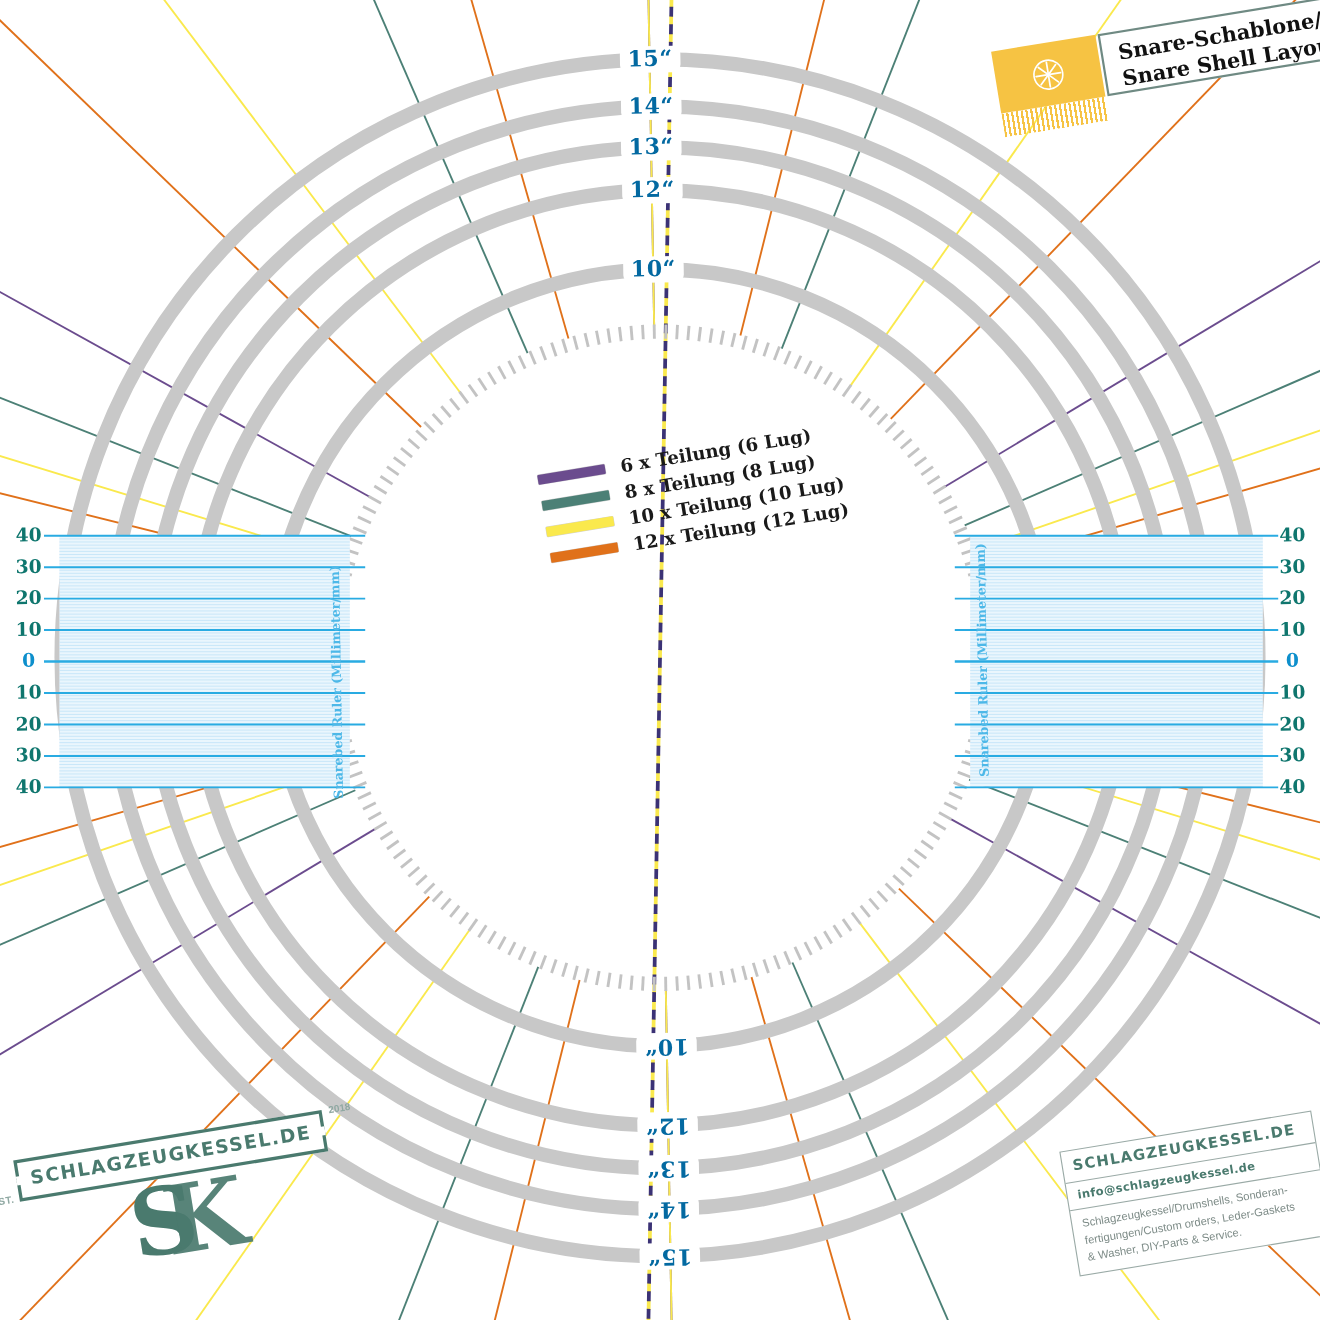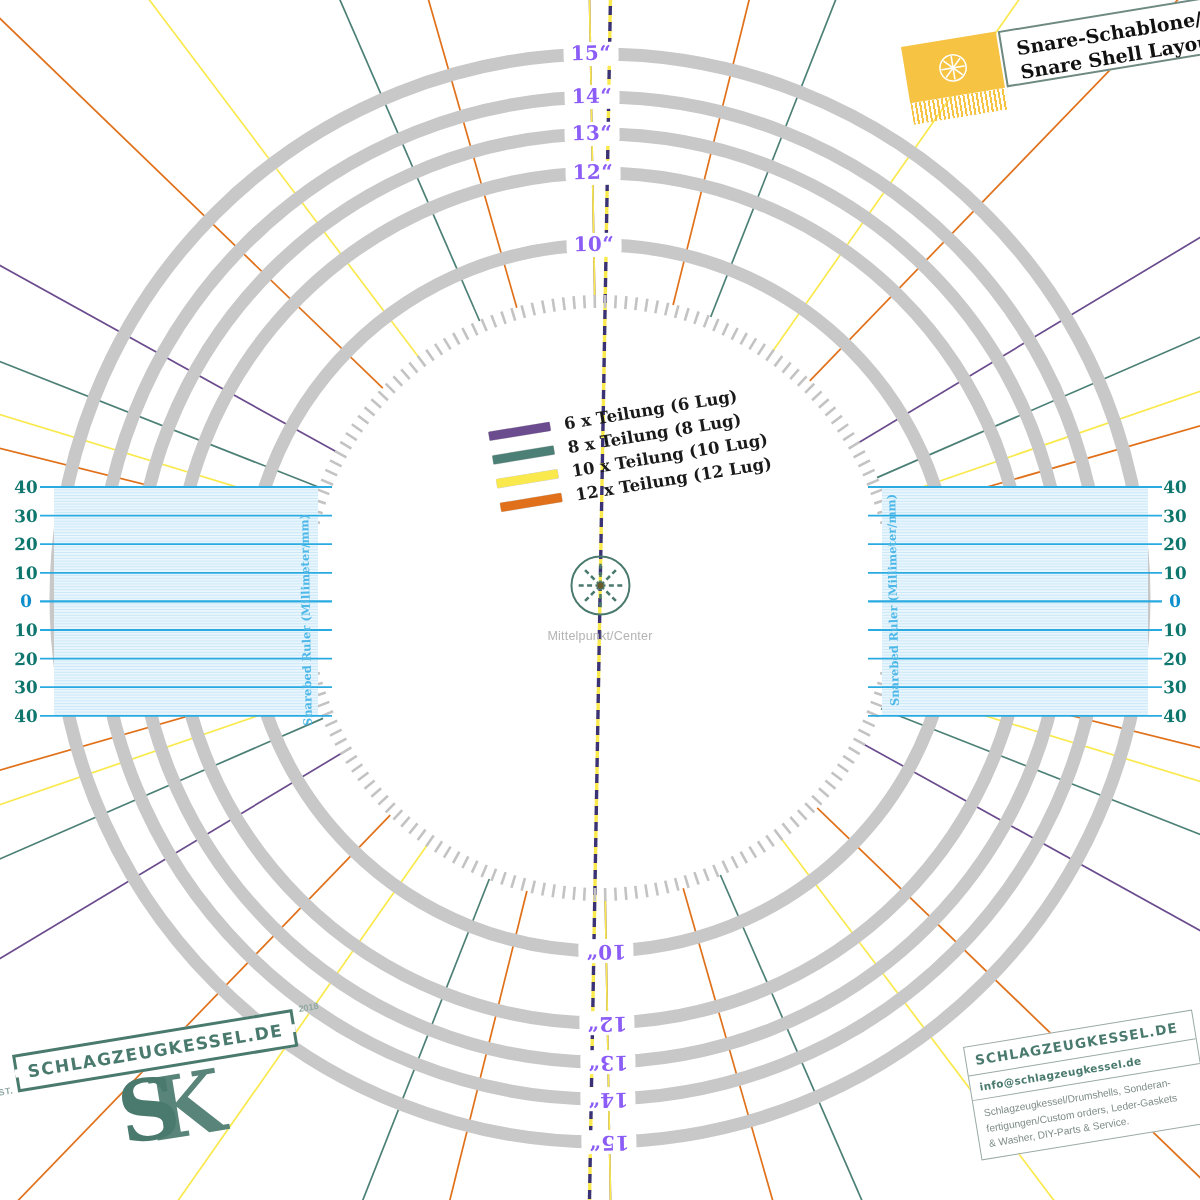--- a/index.html
+++ b/index.html
@@ -6,21 +6,21 @@
   html,body{margin:0;padding:0;background:#ffffff;}
   body{width:1200px;height:1200px;overflow:hidden;
        font-family:"Liberation Sans","DejaVu Sans",sans-serif;}
   #mat{position:relative;width:1200px;height:1200px;background:#ffffff;overflow:hidden;}
   #mat svg.layer{position:absolute;left:0;top:0;width:1200px;height:1200px;}
 
   
   .ringlabel{
     position:absolute;background:#ffffff;border-radius:7px;
     font-family:"DejaVu Serif","Liberation Serif",serif;
-    font-weight:bold;font-size:20px;color:#8b5cf6;
+    font-weight:bold;font-size:20px;color:#0369a1;
     padding:1px 7px 2px 7px;line-height:1.05;
     transform:translate(-50%,-50%) rotate(-1deg);
     white-space:nowrap;letter-spacing:.5px;
   }
   .ringlabel.flip{transform:translate(-50%,-50%) rotate(179deg);}
 
   
   #legend{position:absolute;left:487px;top:424px;
           transform:rotate(-9.3deg);transform-origin:0 0;}
   .legrow{display:flex;align-items:center;height:24px;}
@@ -575,37 +575,20 @@
       <div class="legrow">
         <div class="legsw" style="background: rgb(250, 233, 77);"></div>
         <div class="legtxt">10 x Teilung (10 Lug)</div>
       </div>
       <div class="legrow">
         <div class="legsw" style="background: rgb(224, 113, 26);"></div>
         <div class="legtxt">12 x Teilung (12 Lug)</div>
       </div>
     </div>
 
-  <div id="centermark">
-    <svg width="64" height="64" viewBox="0 0 64 64">
-      <circle cx="32" cy="32" r="29" fill="none" stroke="#4a7a6e" stroke-width="2"></circle>
-      <g stroke="#4a7a6e" stroke-width="2.6" stroke-linecap="butt" stroke-dasharray="5 3.4">
-        <line x1="32" y1="32" x2="32" y2="9"></line>
-        <line x1="32" y1="32" x2="32" y2="55"></line>
-        <line x1="32" y1="32" x2="9" y2="32"></line>
-        <line x1="32" y1="32" x2="55" y2="32"></line>
-        <line x1="32" y1="32" x2="15.7" y2="15.7"></line>
-        <line x1="32" y1="32" x2="48.3" y2="48.3"></line>
-        <line x1="32" y1="32" x2="48.3" y2="15.7"></line>
-        <line x1="32" y1="32" x2="15.7" y2="48.3"></line>
-      </g>
-      <circle cx="32" cy="32" r="3.1" fill="#6b5a2a"></circle>
-    </svg>
-    <div id="centercap">Mittelpunkt/Center</div>
-  </div>
 
   <div id="titlebanner">
     <div id="titleflag">
       <div class="flagbody">
         <svg width="30" height="30" viewBox="0 0 32 32">
           <circle cx="16" cy="16" r="14" fill="none" stroke="#fff" stroke-width="1.6"></circle>
           <g stroke="#fff" stroke-width="1.7" stroke-linecap="round">
             <line x1="16" y1="16" x2="16" y2="4"></line>
             <line x1="16" y1="16" x2="16" y2="28"></line>
             <line x1="16" y1="16" x2="4" y2="16"></line>

